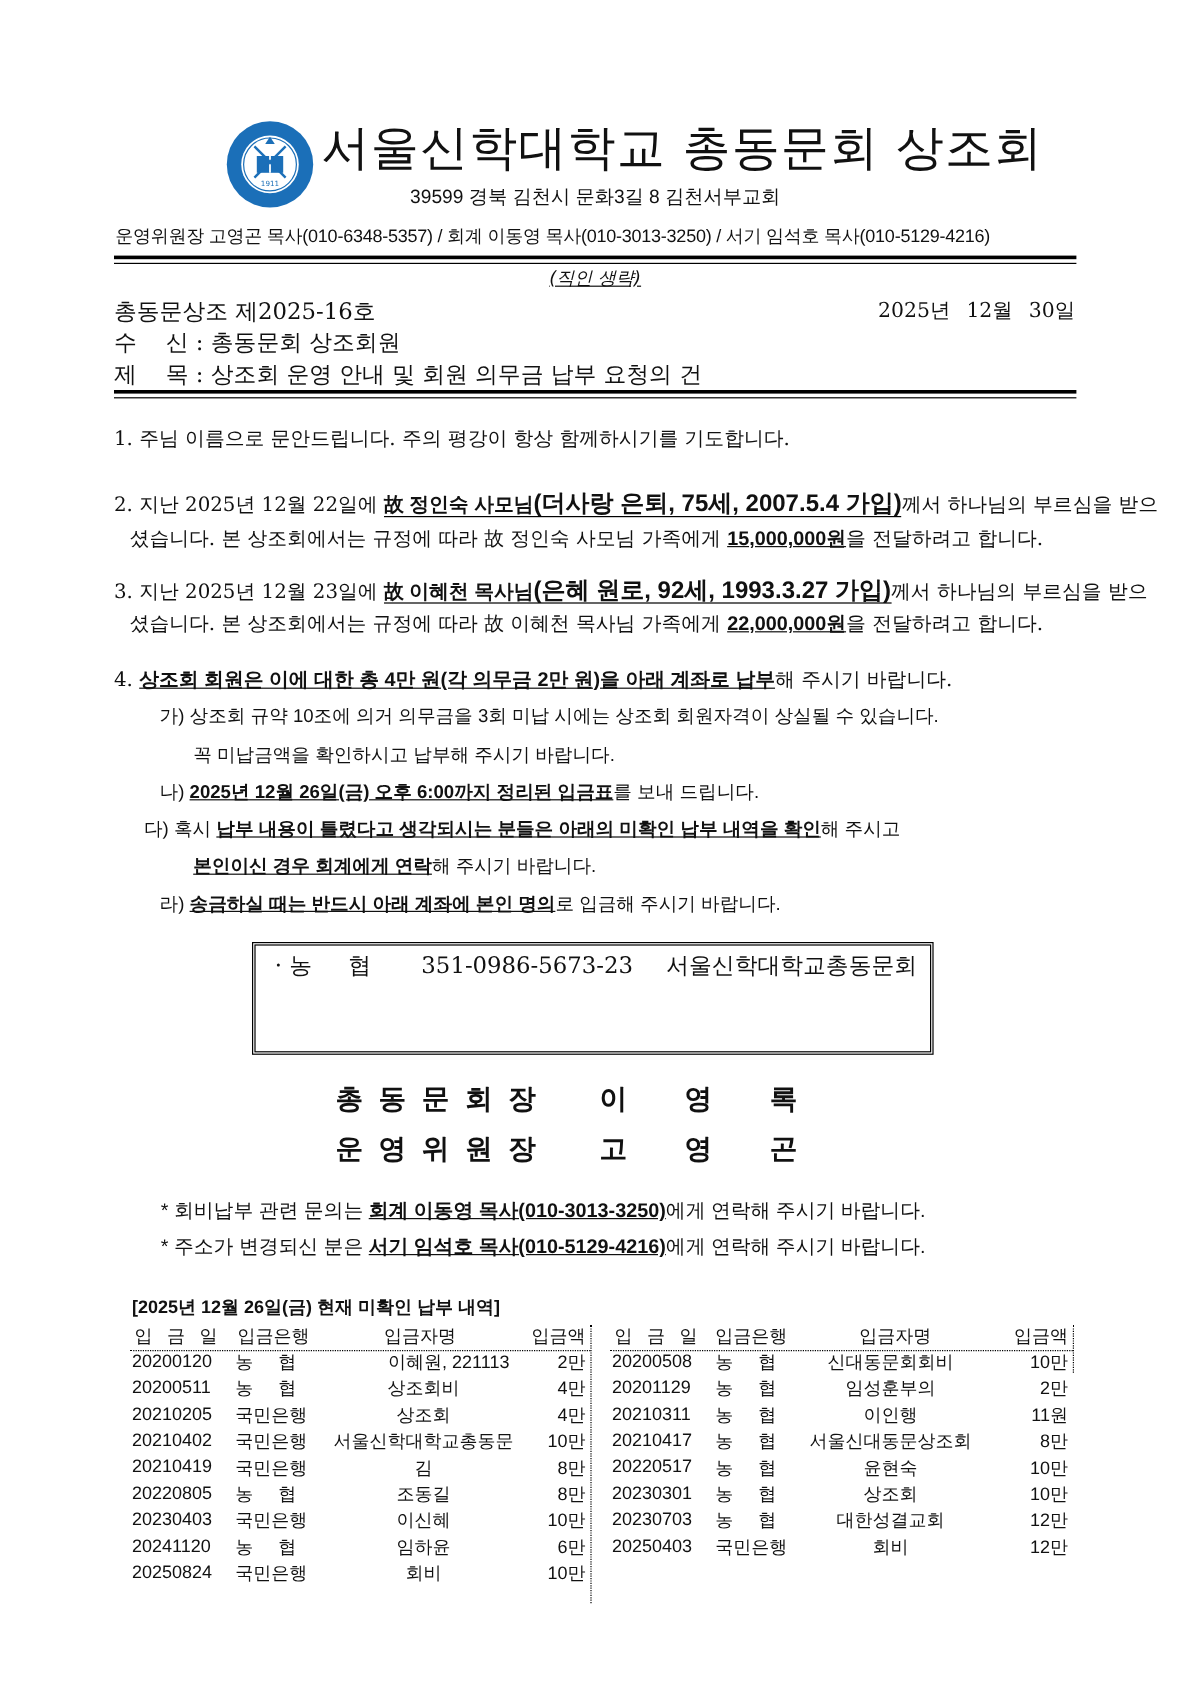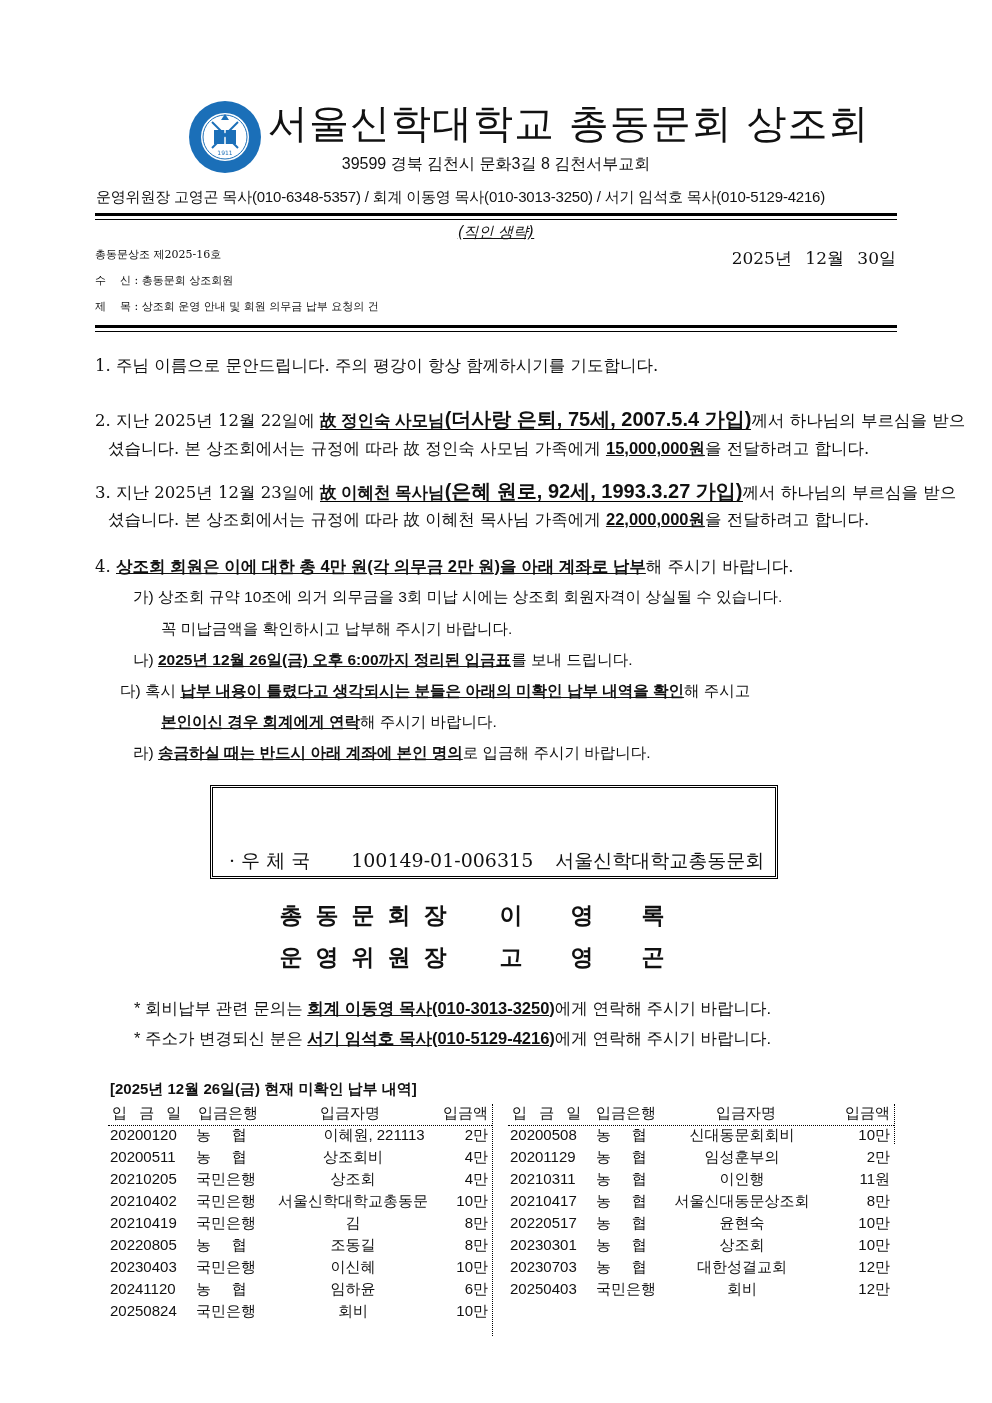--- a/index.html
+++ b/index.html
@@ -5,21 +5,21 @@
   html, body { margin:0; padding:0; background:#fff; }
   body { width:992px; height:1403px; position:relative; font-family:"DejaVu Sans", sans-serif; color:#111; overflow:hidden; }
   .abs { position:absolute; }
   .logo { left:188px; top:100px; width:74px; height:74px; }
   .title { left:268px; top:96px; font-family:"DejaVu Sans", sans-serif; font-size:40px; letter-spacing:1px; white-space:nowrap; }
   .addr { left:0; width:992px; top:154px; text-align:center; font-size:16px; font-family:"Liberation Sans", sans-serif; }
   .staff { left:96px; top:188px; width:800px; font-size:15px; font-family:"Liberation Sans", sans-serif; white-space:nowrap; text-align:justify; letter-spacing:-0.2px; }
   .dbl { left:95px; width:802px; height:3px; border-top:3px solid #000; border-bottom:1px solid #000; }
   .seal { left:0; width:992px; top:223px; text-align:center; font-size:15px; font-style:italic; }
   .seal span { text-decoration:underline; }
-  .line { left:95px; font-size:11px; white-space:nowrap; font-family:"DejaVu Serif", serif; }
+  .line { left:95px; font-size:19px; white-space:nowrap; font-family:"DejaVu Serif", serif; }
   .date { right:96px; top:247px; font-size:17px; font-family:"DejaVu Serif", serif; word-spacing:8px; }
   .para { left:95px; width:805px; font-size:16.5px; font-family:"DejaVu Serif", serif; white-space:nowrap; }
   .u { text-decoration:underline; font-weight:bold; font-family:"Liberation Sans", sans-serif; }
   .small { font-size:20px; }
   .sub { font-size:15.5px; font-family:"Liberation Sans", sans-serif; white-space:nowrap; }
   .acct { left:210px; top:785px; width:562px; height:88px; border:3px double #000; }
   .acct .row { position:absolute; left:16px; font-size:19px; font-family:"DejaVu Serif", serif; white-space:nowrap; }
   .acct .bank { display:inline-block; width:104px; }
   .acct .num { display:inline-block; width:198px; }
   .sig { left:0; width:992px; text-align:center; font-size:23px; font-weight:bold; font-family:"DejaVu Sans", sans-serif; letter-spacing:13px; }
@@ -97,24 +97,24 @@
   <span>다) 혹시 </span><span class="u">납부 내용이 틀렸다고 생각되시는 분들은 아래의 미확인 납부 내역을 확인</span><span>해 주시고</span>
 </div>
 <div class="abs sub" style="left:161px; top:712px;">
   <span class="u">본인이신 경우 회계에게 연락</span><span>해 주시기 바랍니다.</span>
 </div>
 <div class="abs sub" style="left:133px; top:743px;">
   <span>라) </span><span class="u">송금하실 때는 반드시 아래 계좌에 본인 명의</span><span>로 입금해 주시기 바랍니다.</span>
 </div>
 
 <div class="abs acct">
-  <div class="row" style="top:60px;">
+  <div class="row" style="top:4px;">
     <span>·</span>
-    <span class="bank">우 체 국</span>
-    <span class="num">100149-01-006315</span>
+    <span class="bank" style="white-space:pre;">농     협</span>
+    <span class="num">351-0986-5673-23</span>
     <span>서울신학대학교총동문회</span>
   </div>
 </div>
 
 <div class="abs sig" style="top:900px;">
   <span>총동문회장</span><span class="nm">이영록</span>
 </div>
 <div class="abs sig" style="top:942px;">
   <span>운영위원장</span><span class="nm">고영곤</span>
 </div>

